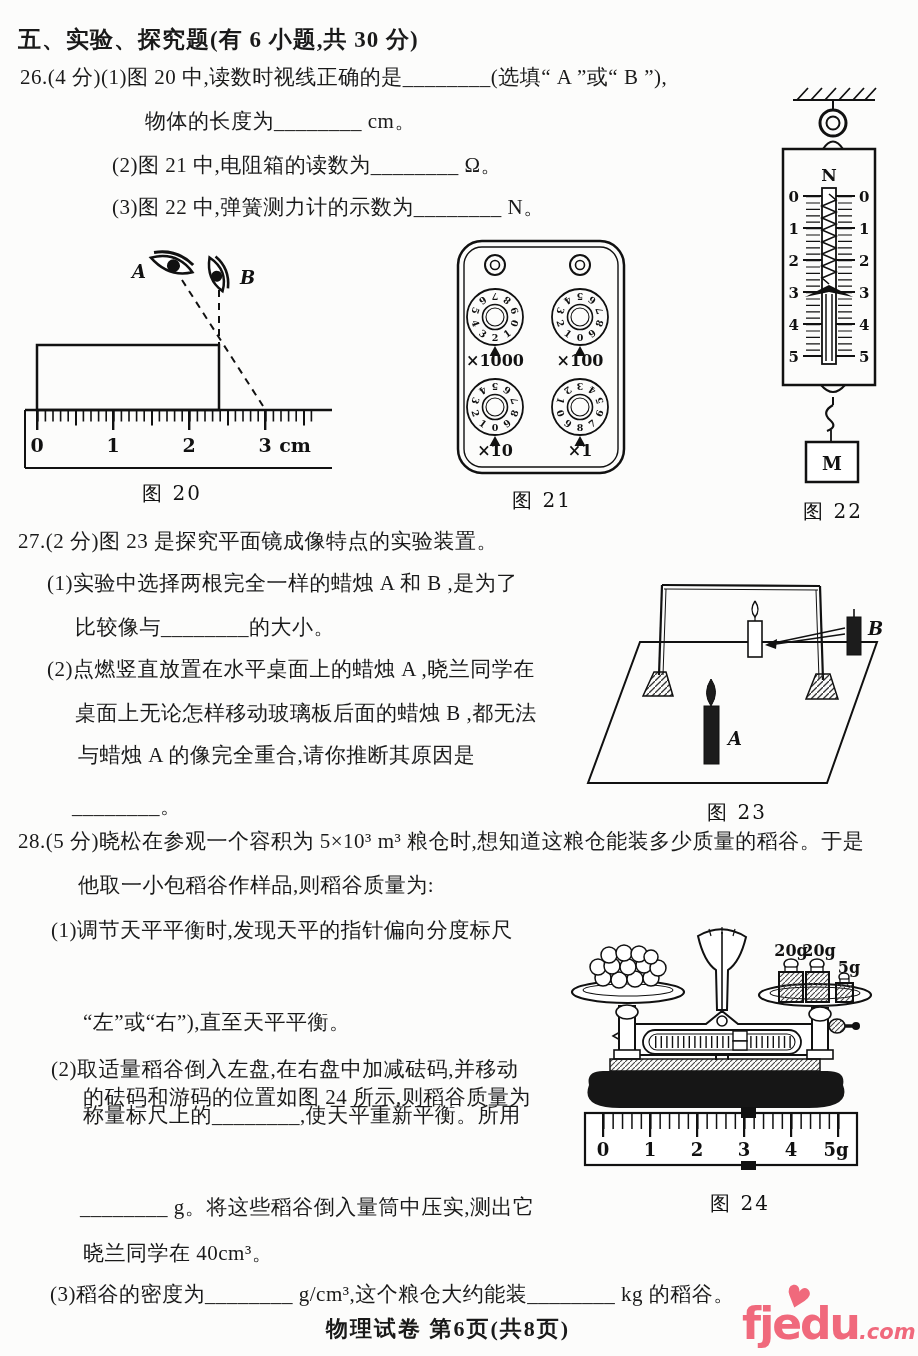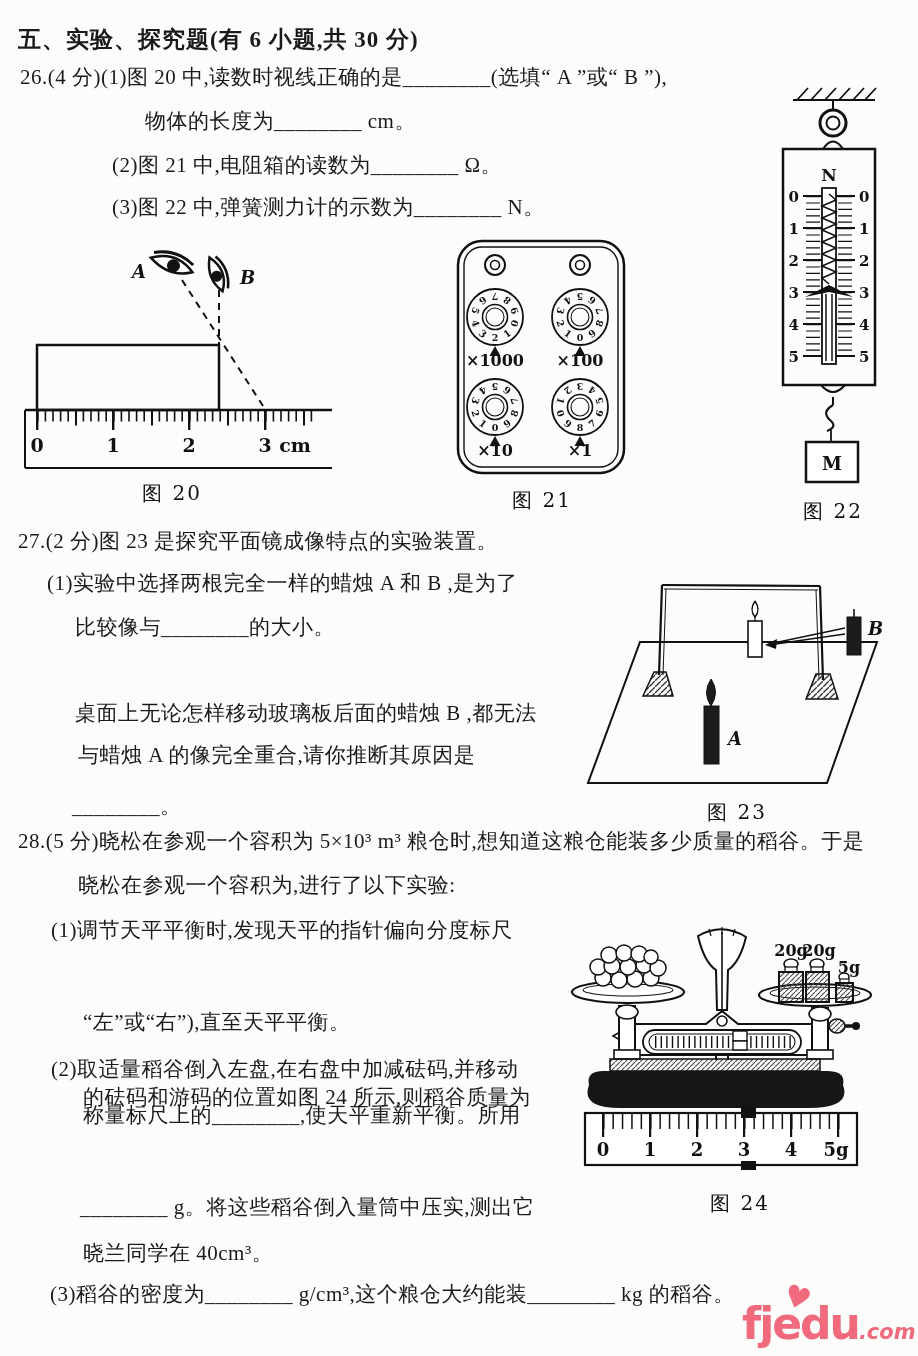--- a/index.html
+++ b/index.html
@@ -216,20 +216,21 @@
     <path d="M88,327 q-12,7 -3,15 q8,7 -3,11" fill="none" stroke="#111" stroke-width="2.2"></path>
     <line x1="86" y1="352" x2="86" y2="364" stroke="#111" stroke-width="1.8"></line>
     <rect x="61" y="364" width="52" height="40" fill="#fff" stroke="#111" stroke-width="2.5"></rect>
     <text x="87" y="392" text-anchor="middle" style="font-size:18px;font-weight:bold">M</text>
     <text class="cap" x="88" y="440" text-anchor="middle">图 22</text>
   </svg>
 
   <div class="line" style="left:18px;top:528px">27.(2 分)图 23 是探究平面镜成像特点的实验装置。</div>
   <div class="line" style="left:47px;top:570px">(1)实验中选择两根完全一样的蜡烛 A 和 B ,是为了</div>
   <div class="line" style="left:75px;top:614px">比较像与________的大小。</div>
+  <div class="line" style="left:47px;top:656px">(2)点燃竖直放置在水平桌面上的蜡烛 A ,晓兰同学在</div>
   <div class="line" style="left:75px;top:700px">桌面上无论怎样移动玻璃板后面的蜡烛 B ,都无法</div>
   <div class="line" style="left:78px;top:742px">与蜡烛 A 的像完全重合,请你推断其原因是</div>
   <div class="line" style="left:72px;top:793px">________。</div>
 
   <svg class="fig" style="left:565px;top:555px" width="352" height="275" viewBox="0 0 352 275">
     <defs>
       <pattern id="h23" patternUnits="userSpaceOnUse" width="6" height="6">
         <path d="M0,6 L6,0" stroke="#333" stroke-width="1.3"></path>
       </pattern>
     </defs>
@@ -267,21 +268,21 @@
 
     <g>
       <path d="M146,124 q9,13 0,27 q-9,-13 0,-27" fill="#1c1c1c" stroke="#111" stroke-width="1"></path>
       <rect x="139" y="151" width="15" height="58" fill="#1c1c1c" stroke="#111" stroke-width="1"></rect>
     </g>
     <text class="lbl-i" x="163" y="190">A</text>
     <text class="cap" x="172" y="264" text-anchor="middle">图 23</text>
   </svg>
 
   <div class="line" style="left:18px;top:828px">28.(5 分)晓松在参观一个容积为 5×10³ m³ 粮仓时,想知道这粮仓能装多少质量的稻谷。于是</div>
-  <div class="line" style="left:78px;top:872px">晓松在参观一个容积为,进行了以下实验:</div>
+  <div class="line" style="left:78px;top:872px">他取一小包稻谷作样品,则稻谷质量为:</div>
   <div class="line" style="left:51px;top:917px">(1)调节天平平衡时,发现天平的指针偏向分度标尺</div>
   <div class="line" style="left:83px;top:1009px">“左”或“右”),直至天平平衡。</div>
   <div class="line" style="left:51px;top:1056px">(2)取适量稻谷倒入左盘,在右盘中加减砝码,并移动</div>
   <div class="line" style="left:83px;top:1102px">称量标尺上的________,使天平重新平衡。所用</div>
   <div class="line" style="left:83px;top:1084px">的砝码和游码的位置如图 24 所示,则稻谷质量为</div>
   <div class="line" style="left:80px;top:1194px">________ g。将这些稻谷倒入量筒中压实,测出它</div>
   <div class="line" style="left:83px;top:1240px">晓兰同学在 40cm³。</div>
   <div class="line" style="left:50px;top:1281px">(3)稻谷的密度为________ g/cm³,这个粮仓大约能装________ kg 的稻谷。</div>
 
   <svg class="fig" style="left:565px;top:922px" width="352" height="294" viewBox="0 0 352 294">
@@ -382,17 +383,18 @@
       <text class="num3" x="132" y="234" text-anchor="middle">2</text>
       <text class="num3" x="179" y="234" text-anchor="middle">3</text>
       <text class="num3" x="226" y="234" text-anchor="middle">4</text>
       <text class="num3" x="271" y="234" text-anchor="middle">5g</text>
       <rect x="176" y="185" width="15" height="11" fill="#111"></rect>
       <rect x="176" y="239" width="15" height="9" fill="#111"></rect>
     </g>
     <text class="cap" x="175" y="288" text-anchor="middle">图 24</text>
   </svg>
 
+  <div class="footer">物理试卷  第6页(共8页)</div>
   <div class="logo">
     <span class="heart">♥</span><span class="main">fjedu</span><span class="suffix">.com</span>
   </div>
 
 </div>
 
 </body></html>

